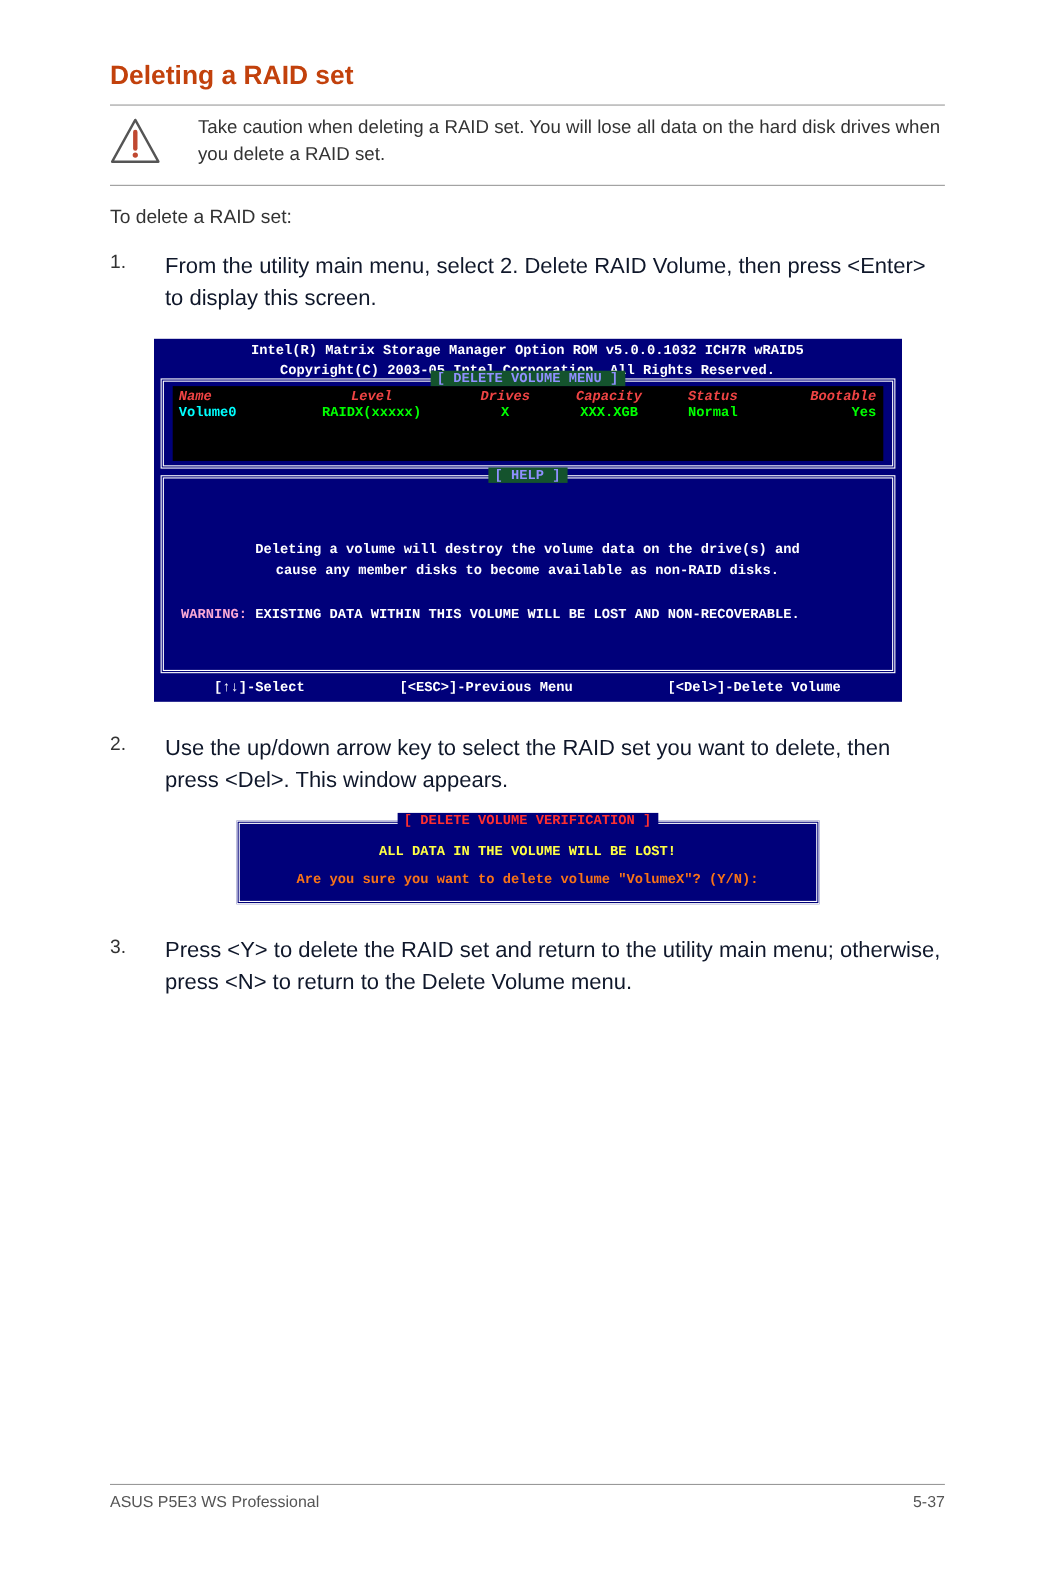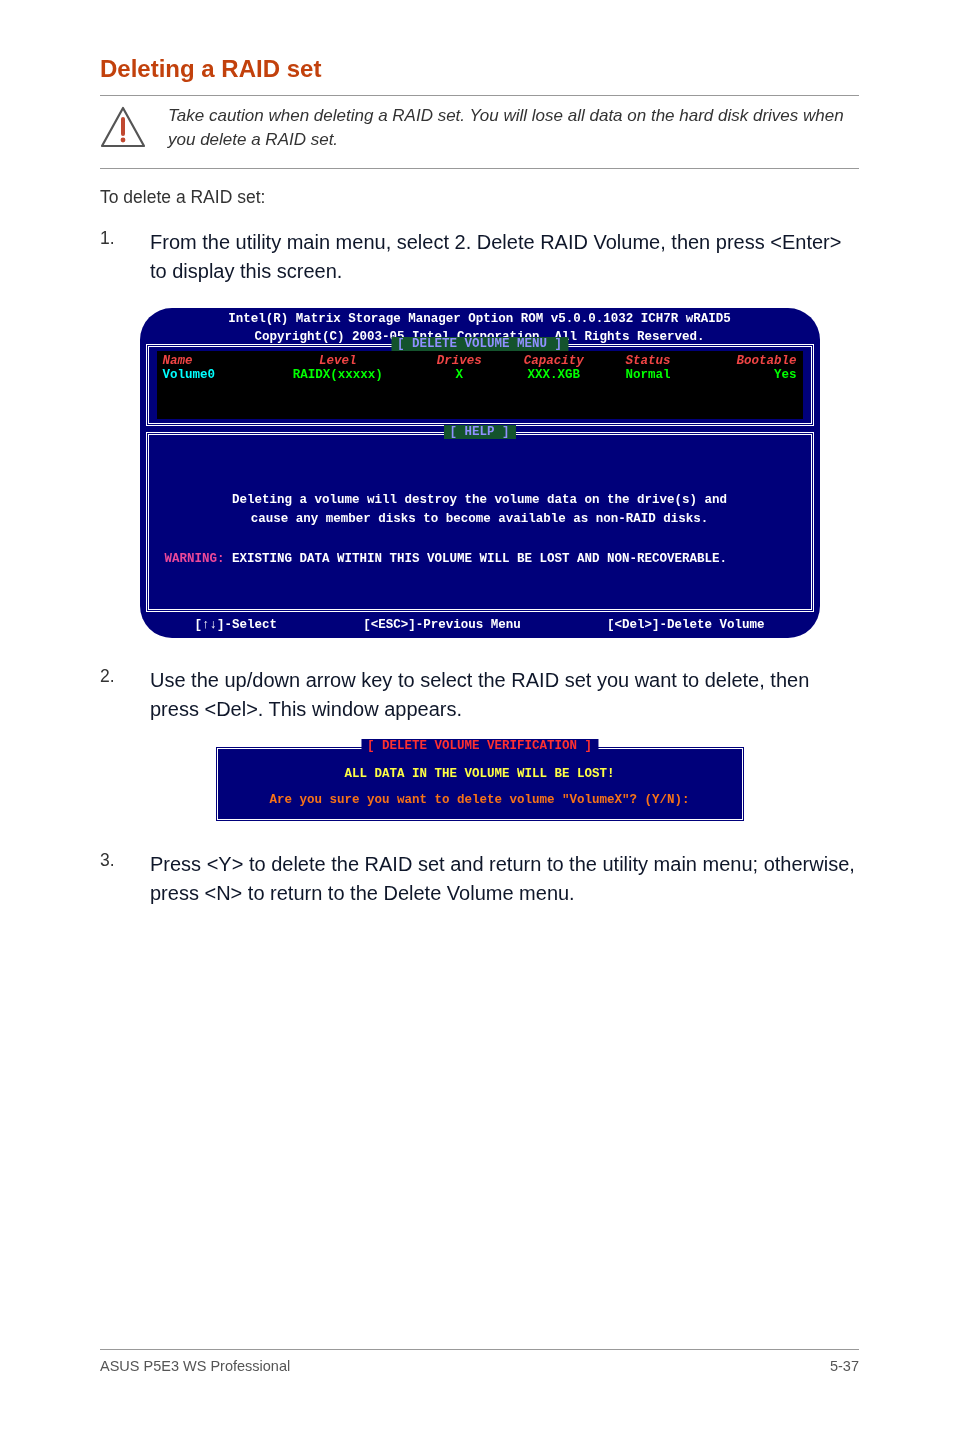--- a/index.html
+++ b/index.html
@@ -16,25 +16,24 @@
     font-weight: bold;
     color: #c2410c;
     margin-bottom: 12px;
   }
   .rule {
     border-top: 1px solid #999;
     margin-bottom: 8px;
   }
   .caution-row {
     display: flex;
-    align-items: center;
-    gap: 22px;
+    align-items: flex-end;
+    gap: 34px;
     margin-bottom: 8px;
     padding: 0 0 8px 0;
-    font-style: italic;
   }
   .caution-row .text {
     font-size: 17px;
     line-height: 1.4;
     color: #333;
     flex: 1;
   }
   .caution-icon {
     width: 46px;
     height: 46px;
@@ -68,21 +67,20 @@
 
   
   .bios {
     width: 680px;
     margin: 0 auto 28px auto;
     background: #00007a;
     color: #fff;
     font-family: "Courier New", monospace;
     font-size: 12.5px;
     font-weight: bold;
-    border-radius: 32px;
   }
   .bios .header-line { text-align: center; padding: 4px 0 0 0; color: #fff; }
   .bios .box {
     border: 3px double #fff;
     margin: 0 6px;
     padding: 4px 8px;
     position: relative;
   }
   .bios .box-title {
     position: absolute;
@@ -96,21 +94,21 @@
   .bios .black-inner {
     background: #000;
     padding: 3px 6px;
   }
   .bios table { width: 100%; border-collapse: collapse; }
   .bios th { text-align: center; color: #ef4444; font-weight: bold; font-style: italic; }
   .bios th:first-child { text-align: left; }
   .bios td { text-align: center; }
   .bios .cy { color: #00ffff; }
   .bios .gr { color: #00ff00; }
-  .bios .rd { color: #ec4899; }
+  .bios .rd { color: #f9a8d4; }
   .bios .wt { color: #fff; }
   .help-box {
     border: 3px double #fff;
     margin: 6px 6px 0 6px;
     padding: 8px 10px 18px 10px;
     position: relative;
     min-height: 180px;
   }
   .help-center { text-align: center; margin-top: 48px; line-height: 1.55; }
   .warning-line { text-align: left; margin-top: 22px; padding: 0 6px; }

